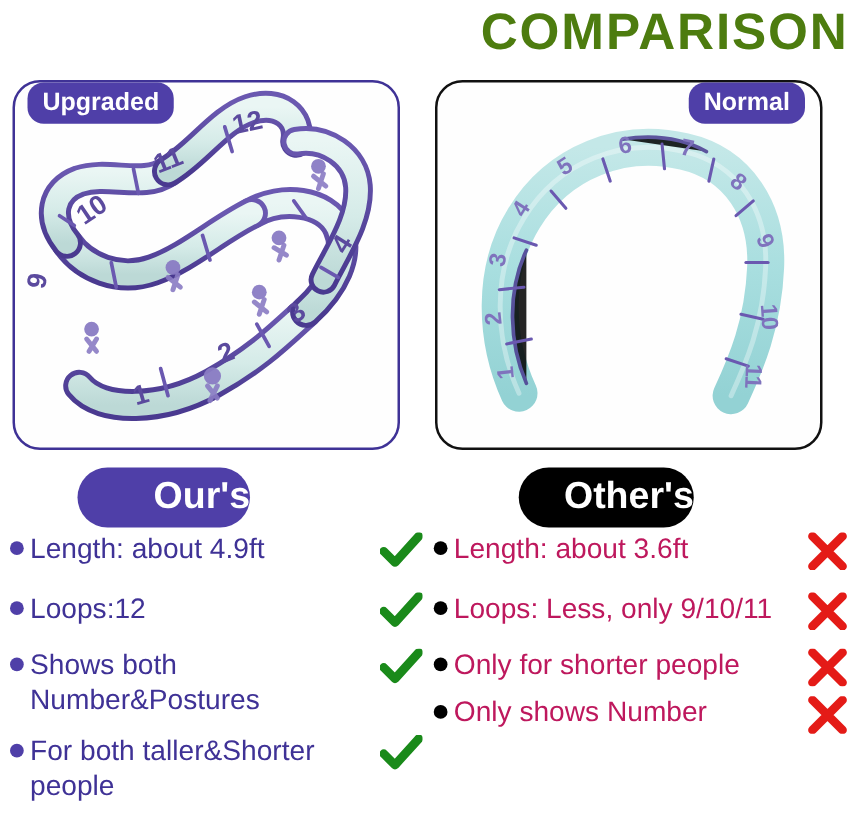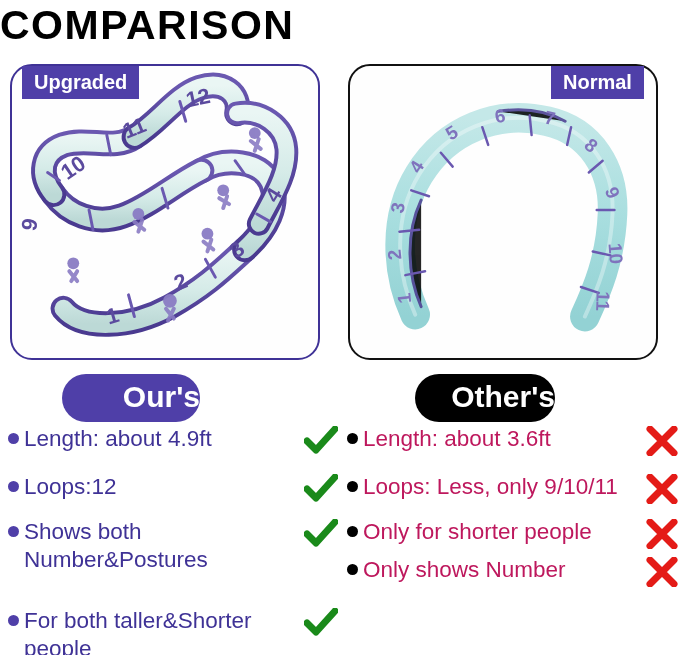--- a/index.html
+++ b/index.html
@@ -14,25 +14,25 @@
     font-family: "Liberation Sans", sans-serif;
     overflow: hidden;
   }
 
   
   .title {
     position: absolute;
     top: 2px;
     left: 0;
     width: 679px;
-    text-align: left;
+    text-align: right;
     font-size: 41px;
     font-weight: bold;
     letter-spacing: 1.5px;
-    color: #000000;
+    color: #4d7c0f;
     line-height: 46px;
     white-space: nowrap;
   }
 
   
   .panel {
     position: absolute;
     top: 64px;
     width: 310px;
     height: 296px;
@@ -46,20 +46,21 @@
   .badge {
     position: absolute;
     background: #4f3fa8;
     color: #ffffff;
     font-size: 20px;
     font-weight: bold;
     padding: 4px 12px 5px 12px;
     line-height: 24px;
     white-space: nowrap;
     z-index: 5;
+    border-radius: 13px;
   }
   .badge-upgraded { top: 66px; left: 22px; }
   .badge-normal   { top: 66px; left: 551px; }
 
   
   .art {
     position: absolute;
     inset: 0;
     overflow: hidden;
     border-radius: 20px;
@@ -120,21 +121,21 @@
     width: 34px;
     height: 30px;
     margin-top: 2px;
     margin-left: 2px;
   }
   .feat-mark svg { display: block; width: 100%; height: 100%; }
 
   
   .row-0 { margin-bottom: 16px; }
   .row-1 { margin-bottom: 13px; }
-  .row-2 { margin-bottom: 32px; }
+  .row-2 { margin-bottom: 12px; }
 </style>
 </head>
 <body>
 
 <div class="title">COMPARISON</div>
 
 <div class="panel panel-left">
   <div class="art">
     <svg viewBox="0 0 310 296" preserveAspectRatio="xMidYMid meet" aria-hidden="true">
       <defs>

